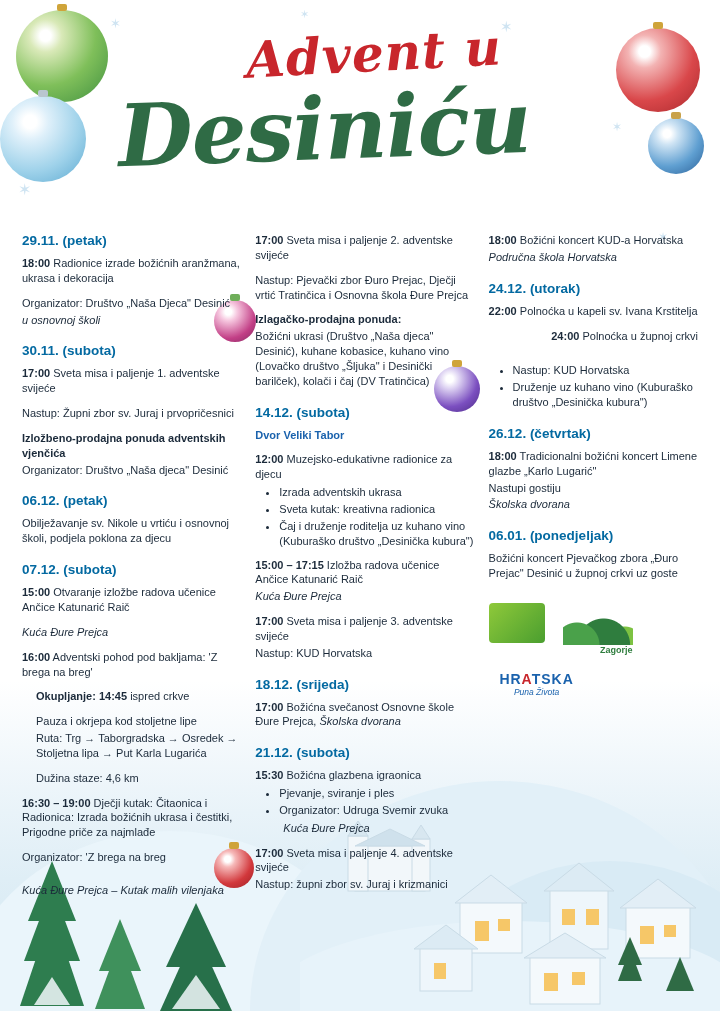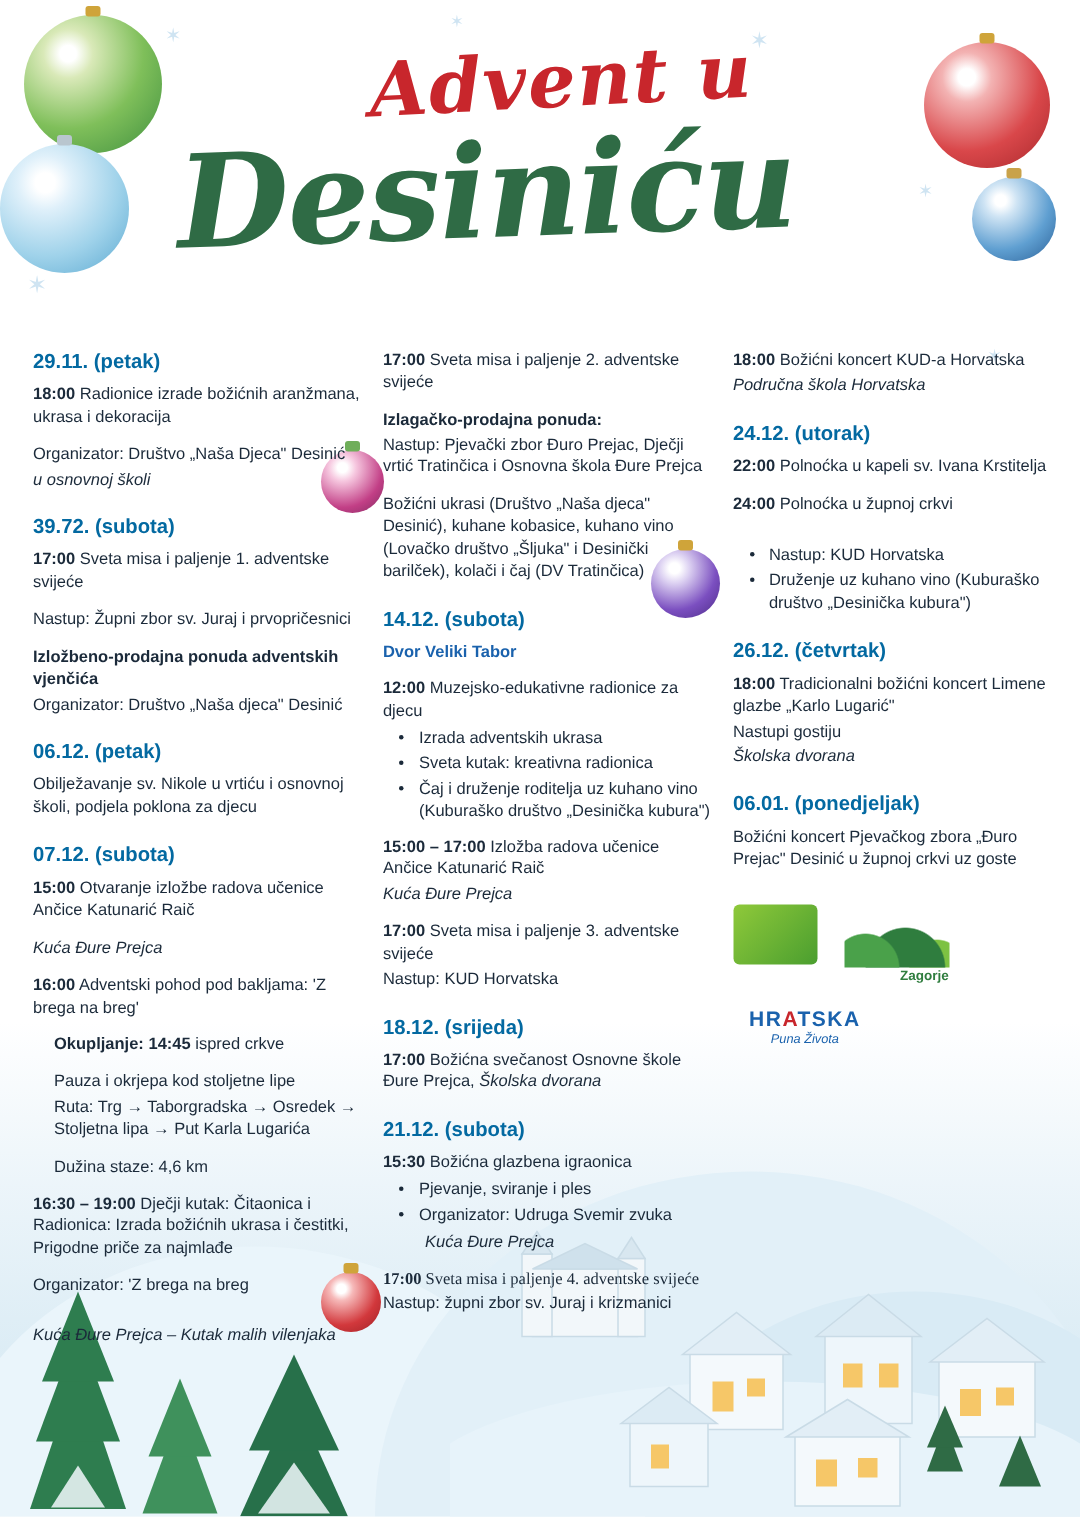--- a/index.html
+++ b/index.html
@@ -253,21 +253,21 @@
 </div>
 
 <div class="columns">
 
   <div class="col c1">
     <div class="date first">29.11. (petak)</div>
     <div class="entry"><span class="t">18:00</span> <span>Radionice izrade božićnih aranžmana, ukrasa i dekoracija</span></div>
     <div class="entry" style="margin-bottom:2px;">Organizator: Društvo „Naša Djeca" Desinić</div>
     <div class="entry it">u osnovnoj školi</div>
 
-    <div class="date">39.72. (subota)</div>
+    <div class="date">30.11. (subota)</div>
     <div class="entry"><span class="t">17:00</span> <span>Sveta misa i paljenje 1. adventske svijeće</span></div>
     <div class="entry">Nastup: Župni zbor sv. Juraj i prvopričesnici</div>
     <div class="entry bold" style="margin-bottom:2px;">Izložbeno-prodajna ponuda adventskih vjenčića</div>
     <div class="entry">Organizator: Društvo „Naša djeca" Desinić</div>
 
     <div class="date">06.12. (petak)</div>
     <div class="entry">Obilježavanje sv. Nikole u vrtiću i osnovnoj školi, podjela poklona za djecu</div>
 
     <div class="date">07.12. (subota)</div>
     <div class="entry"><span class="t">15:00</span> <span>Otvaranje izložbe radova učenice Ančice Katunarić Raič</span></div>
@@ -278,60 +278,60 @@
     <div class="entry indent">Ruta: Trg → Taborgradska → Osredek → Stoljetna lipa → Put Karla Lugarića</div>
     <div class="entry indent">Dužina staze: 4,6 km</div>
     <div class="entry"><span class="t">16:30 – 19:00</span> <span>Dječji kutak: Čitaonica i Radionica: Izrada božićnih ukrasa i čestitki, Prigodne priče za najmlađe</span></div>
     <div class="entry" style="margin-bottom:18px;">Organizator: 'Z brega na breg</div>
     <div class="entry it">Kuća Đure Prejca – Kutak malih vilenjaka</div>
   </div>
 
   <div class="col c2">
     <div style="height:28px;"></div>
     <div class="entry"><span class="t">17:00</span> <span>Sveta misa i paljenje 2. adventske svijeće</span></div>
+    <div class="entry">Nastup: Pjevački zbor Đuro Prejac, Dječji vrtić Tratinčica i Osnovna škola Đure Prejca</div>
     <div class="entry bold" style="margin-bottom:2px;">Izlagačko-prodajna ponuda:</div>
-    <div class="entry">Nastup: Pjevački zbor Đuro Prejac, Dječji vrtić Tratinčica i Osnovna škola Đure Prejca</div>
     <div class="entry">Božićni ukrasi (Društvo „Naša djeca" Desinić), kuhane kobasice, kuhano vino (Lovačko društvo „Šljuka" i Desinički barilček), kolači i čaj (DV Tratinčica)</div>
 
     <div class="date">14.12. (subota)</div>
     <div class="entry bold" style="color:#1a62ad;">Dvor Veliki Tabor</div>
     <div class="entry" style="margin-bottom:2px;"><span class="t">12:00</span> <span>Muzejsko-edukativne radionice za djecu</span></div>
     <ul class="bl">
       <li>Izrada adventskih ukrasa</li>
       <li>Sveta kutak: kreativna radionica</li>
       <li>Čaj i druženje roditelja uz kuhano vino (Kuburaško društvo „Desinička kubura")</li>
     </ul>
     <div class="spacer6"></div>
-    <div class="entry" style="margin-bottom:2px;"><span class="t">15:00 – 17:00</span> <span>Izložba radova učenice Ančice Katunarić Raič</span></div>
+    <div class="entry" style="margin-bottom:2px;"><span class="t">15:00 – 17:15</span> <span>Izložba radova učenice Ančice Katunarić Raič</span></div>
     <div class="entry it">Kuća Đure Prejca</div>
     <div class="entry" style="margin-bottom:2px;"><span class="t">17:00</span> <span>Sveta misa i paljenje 3. adventske svijeće</span></div>
     <div class="entry">Nastup: KUD Horvatska</div>
 
     <div class="date">18.12. (srijeda)</div>
     <div class="entry"><span class="t">17:00</span> <span>Božićna svečanost Osnovne škole Đure Prejca, </span><span class="it">Školska dvorana</span></div>
 
     <div class="date">21.12. (subota)</div>
     <div class="entry" style="margin-bottom:2px;"><span class="t">15:30</span> <span>Božićna glazbena igraonica</span></div>
     <ul class="bl">
       <li>Pjevanje, sviranje i ples</li>
       <li>Organizator: Udruga Svemir zvuka</li>
     </ul>
     <div class="entry it" style="margin-left:28px;">Kuća Đure Prejca</div>
-    <div class="entry" style="margin-bottom:2px;font-family:Liberation Serif, serif;"><span class="t">17:00</span> <span>Sveta misa i paljenje 4. adventske svijeće</span></div>
+    <div class="entry" style="margin-bottom:2px;"><span class="t">17:00</span> <span>Sveta misa i paljenje 4. adventske svijeće</span></div>
     <div class="entry">Nastup: župni zbor sv. Juraj i krizmanici</div>
   </div>
 
   <div class="col c3">
     <div style="height:28px;"></div>
     <div class="entry" style="margin-bottom:2px;"><span class="t">18:00</span> <span>Božićni koncert KUD-a Horvatska</span></div>
     <div class="entry it">Područna škola Horvatska</div>
 
     <div class="date">24.12. (utorak)</div>
     <div class="entry"><span class="t">22:00</span> <span>Polnoćka u kapeli sv. Ivana Krstitelja</span></div>
-    <div class="entry" style="margin-bottom:20px;"><span class="t">24:00</span> <span>Polnoćka u župnoj crkvi</span></div>
+    <div class="entry" style="margin-bottom:20px;text-align:right;"><span class="t">24:00</span> <span>Polnoćka u župnoj crkvi</span></div>
     <ul class="bl">
       <li>Nastup: KUD Horvatska</li>
       <li>Druženje uz kuhano vino (Kuburaško društvo „Desinička kubura")</li>
     </ul>
 
     <div class="date">26.12. (četvrtak)</div>
     <div class="entry" style="margin-bottom:2px;"><span class="t">18:00</span> <span>Tradicionalni božićni koncert Limene glazbe „Karlo Lugarić"</span></div>
     <div class="entry" style="margin-bottom:2px;">Nastupi gostiju</div>
     <div class="entry it">Školska dvorana</div>
 

